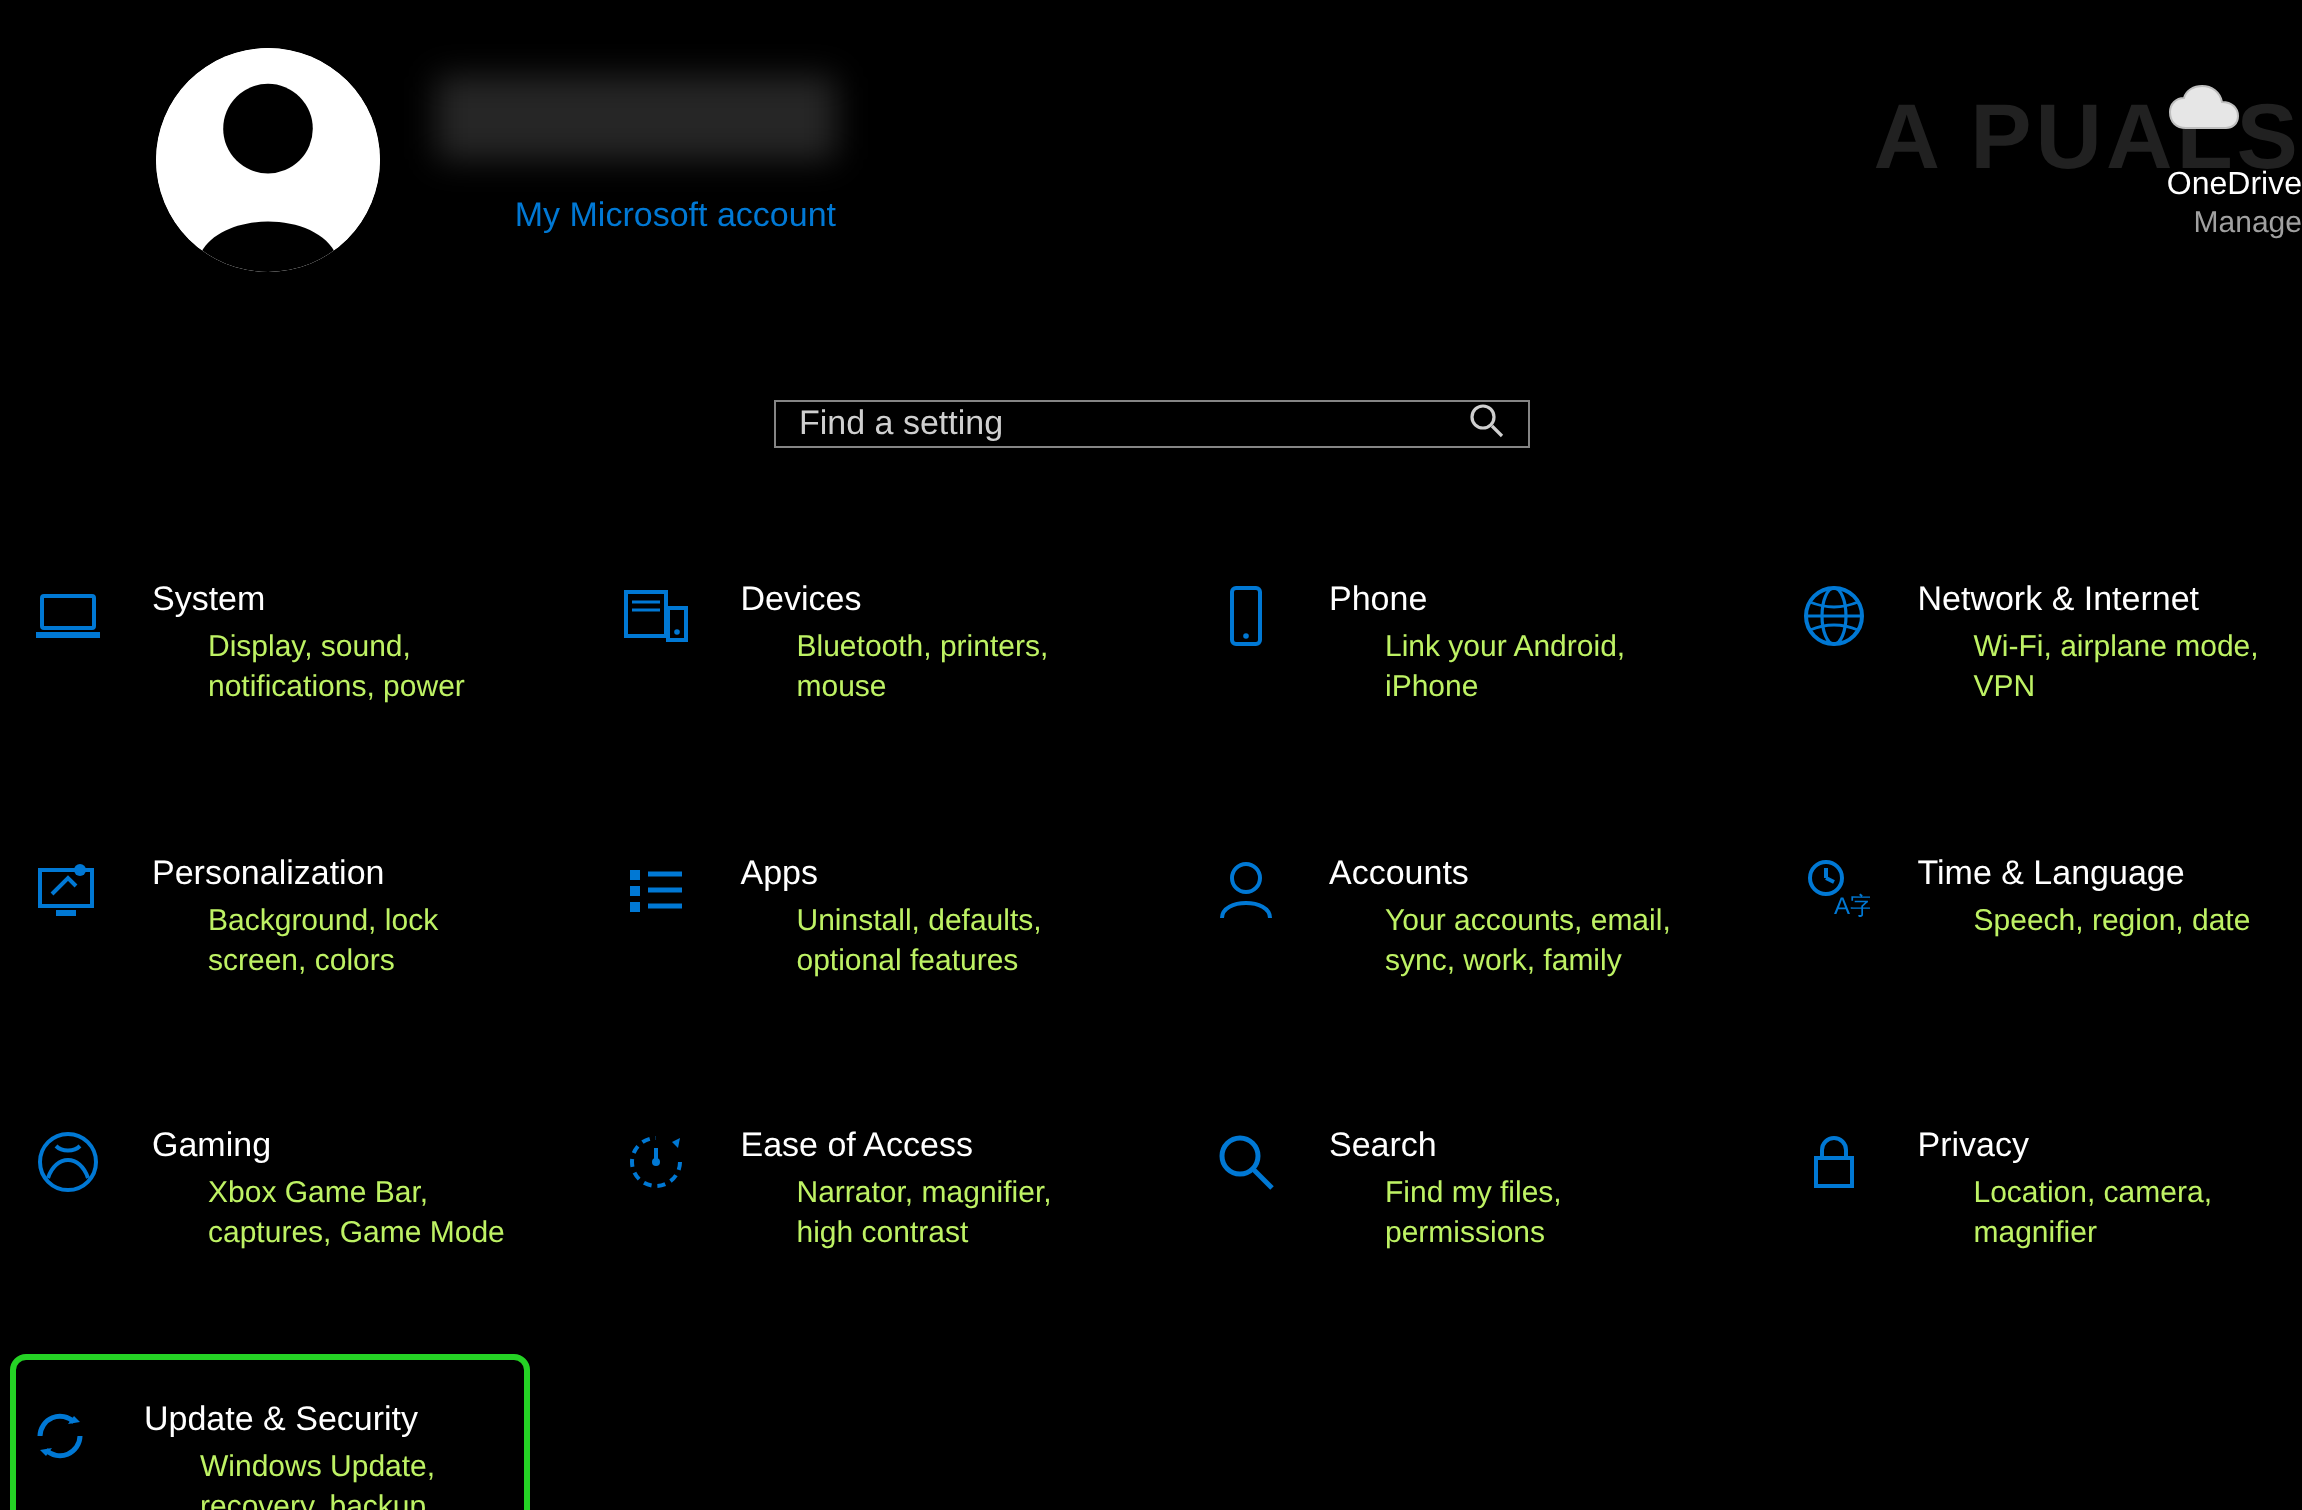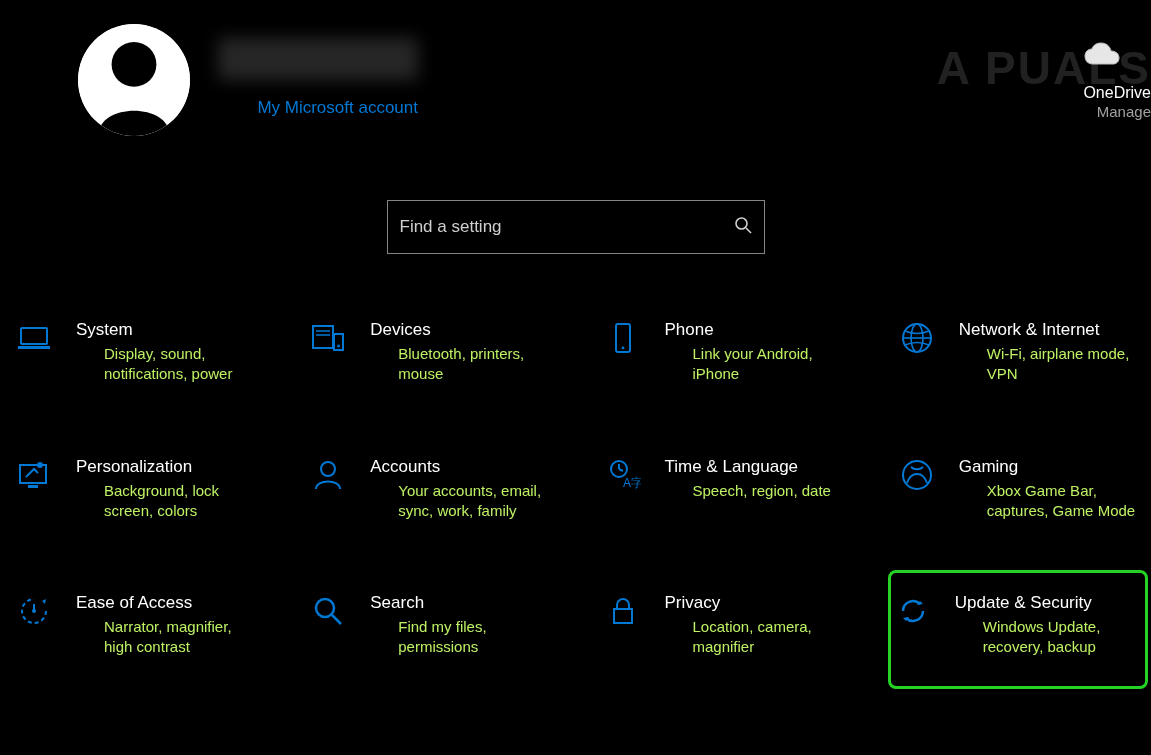--- a/index.html
+++ b/index.html
@@ -92,25 +92,24 @@
       margin-top: 35px;
     }
     
     .search-wrap {
       display: flex;
       justify-content: center;
       margin-top: 20px;
     }
     .search-box {
       width: 378px;
-      height: 54px;
+      height: 24px;
       border: 1px solid #858585;
       background: transparent;
       display: flex;
-      align-items: center;
       padding: 0 12px;
     }
     .search-box input {
       flex: 1;
       background: transparent;
       border: none;
       outline: none;
       color: #ccc;
       font-size: 17px;
     }
@@ -273,20 +272,36 @@
           <path d="M10 20 L18 12 L22 16" fill="none" stroke="#0078d4" stroke-width="2"></path>
           <circle cx="24" cy="8" r="3" fill="#0078d4"></circle>
         </svg>
     </div>
     <div class="tcontent">
       <div class="ttitle">Personalization</div>
       <div class="tsub">Background, lock screen, colors</div>
     </div>
   </div>
 
+  <div class="tile">
+    <div class="ticon">
+      <svg viewBox="0 0 36 36">
+          <rect x="5" y="8" width="5" height="5" fill="#0078d4"></rect>
+          <rect x="5" y="16" width="5" height="5" fill="#0078d4"></rect>
+          <rect x="5" y="24" width="5" height="5" fill="#0078d4"></rect>
+          <line x1="14" y1="10" x2="31" y2="10" stroke="#0078d4" stroke-width="2.5"></line>
+          <line x1="14" y1="18" x2="31" y2="18" stroke="#0078d4" stroke-width="2.5"></line>
+          <line x1="14" y1="26" x2="31" y2="26" stroke="#0078d4" stroke-width="2.5"></line>
+        </svg>
+    </div>
+    <div class="tcontent">
+      <div class="ttitle">Apps</div>
+      <div class="tsub">Uninstall, defaults, optional features</div>
+    </div>
+  </div>
 
   <div class="tile">
     <div class="ticon">
       <svg viewBox="0 0 36 36">
           <circle cx="18" cy="12" r="7" fill="none" stroke="#0078d4" stroke-width="2"></circle>
           <path d="M6 32 C6 22 30 22 30 32" fill="none" stroke="#0078d4" stroke-width="2"></path>
         </svg>
     </div>
     <div class="tcontent">
       <div class="ttitle">Accounts</div>

